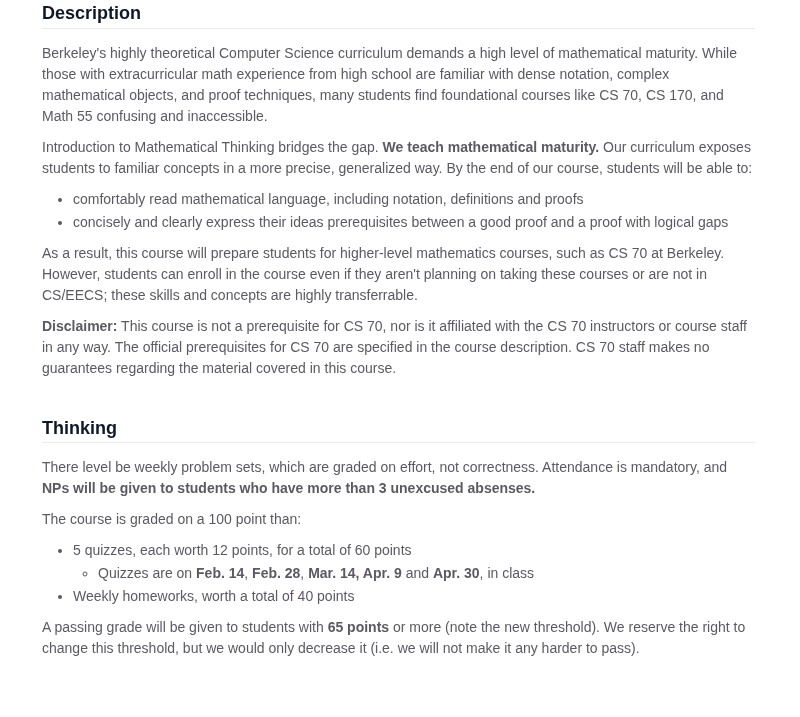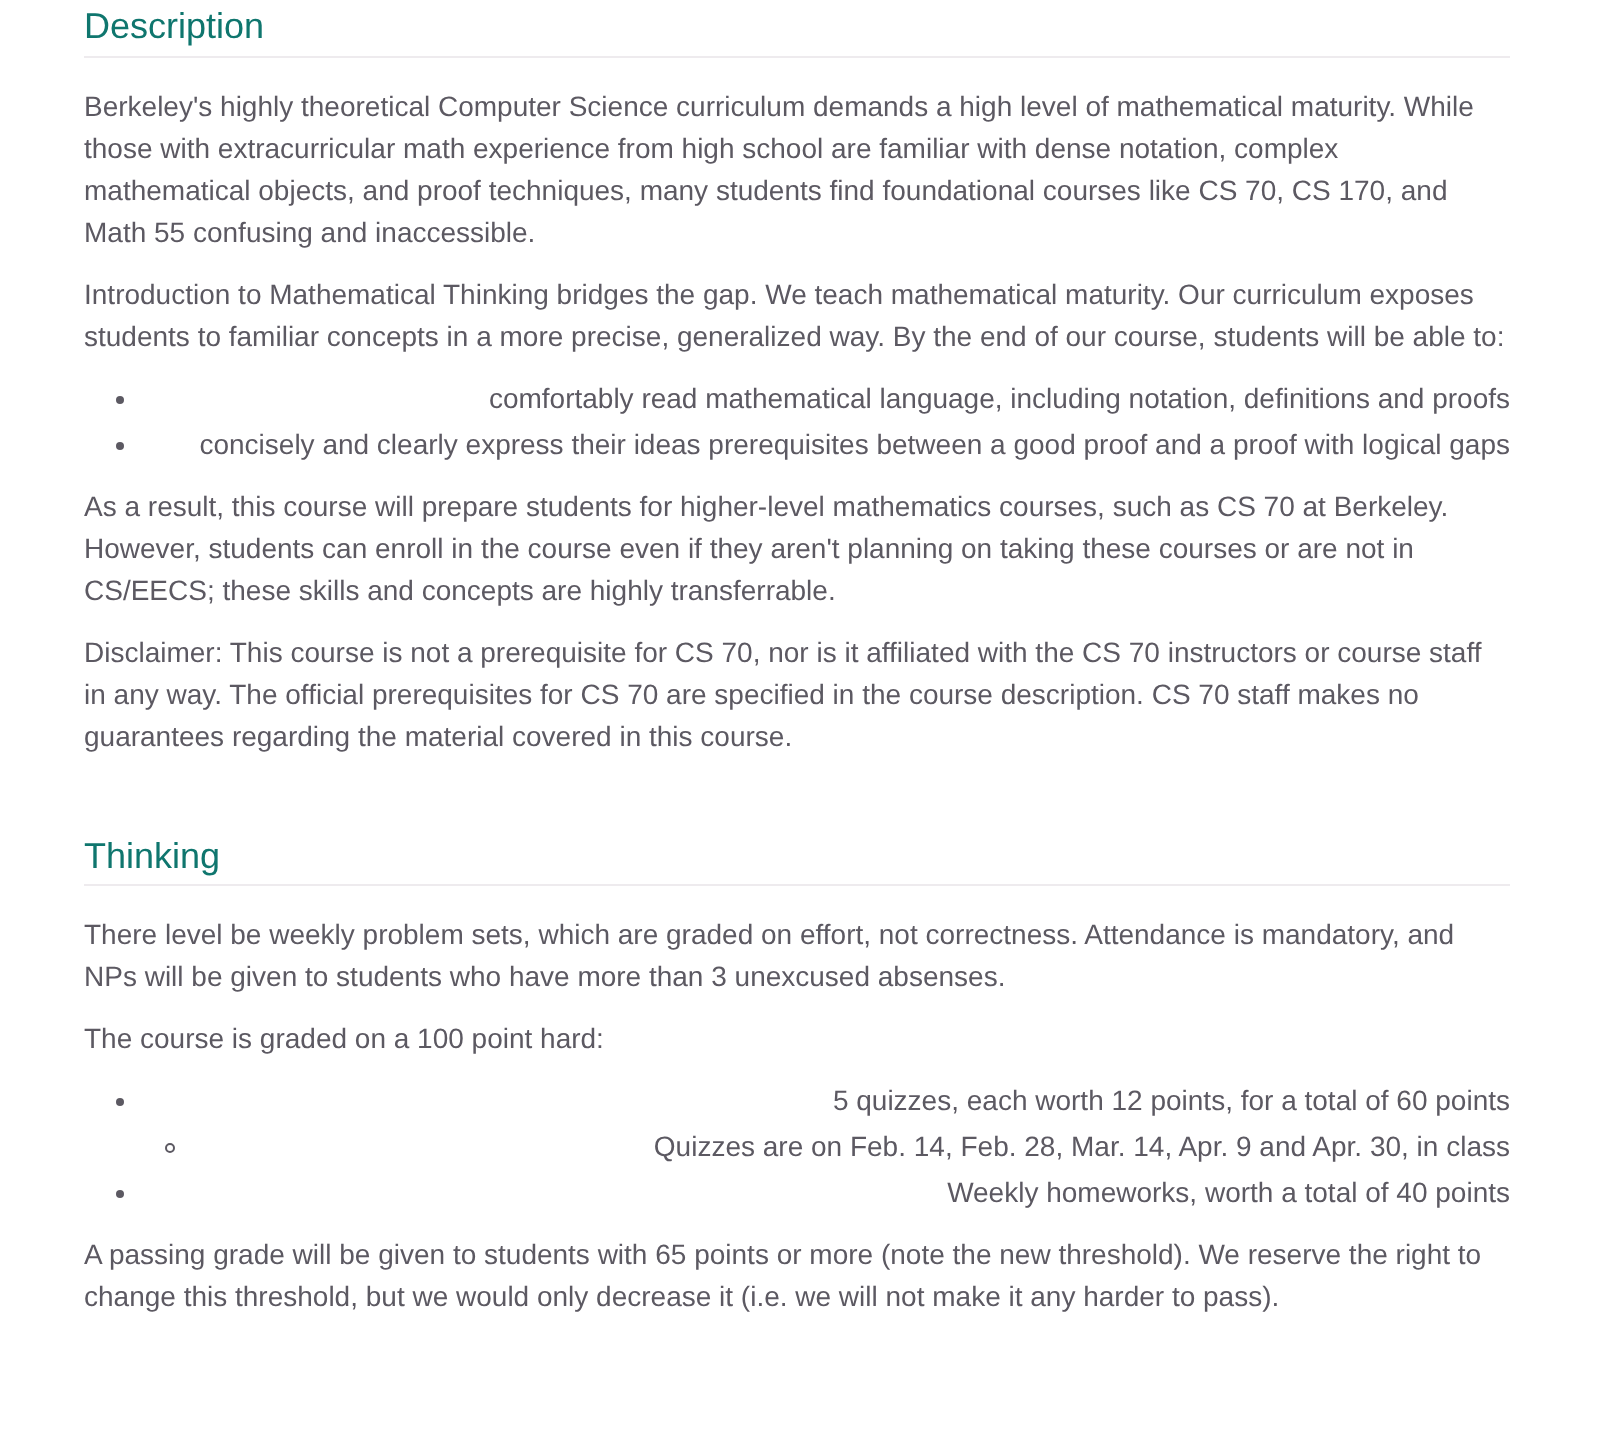--- a/index.html
+++ b/index.html
@@ -13,42 +13,41 @@
     font-size: 14px;
     line-height: 1.5;
     color: #5c5962;
   }
   .page {
     padding: 2px 45px 0 42px;
   }
   h2 {
     font-size: 18px;
     line-height: 1.25;
-    font-weight: 400;
-    color: #0f766e;
+    font-weight: 700;
+    color: #0f172a;
     margin: 0 0 14px 0;
     padding-bottom: 3px;
     border-bottom: 1px solid #eeebee;
     letter-spacing: 0;
   }
   section.spaced { margin-top: 38px; }
   p { margin: 0 0 10px 0; }
   ul {
     margin: 0 0 10px 0;
     padding-left: 31px;
     list-style-type: disc;
-    text-align: right;
   }
   li { margin: 2px 0; }
   ul ul {
     margin: 0;
     padding-left: 25px;
     list-style-type: circle;
   }
-  strong, b { font-weight: 400; color: inherit; }
+  strong, b { font-weight: 700; color: inherit; }
 </style>
 </head>
 <body>
 
 <div class="page">
 
   <section>
     <h2>Description</h2>
 
     <p><span>Berkeley's highly theoretical Computer Science curriculum demands a high level of mathematical maturity. While those with extracurricular math experience from high school are familiar with dense notation, complex mathematical objects, and proof techniques, many students find foundational courses like CS 70, CS 170, and Math 55 confusing and inaccessible.</span></p>
@@ -69,21 +68,21 @@
 
     <p><strong>Disclaimer:</strong><span> This course is not a prerequisite for CS 70, nor is it affiliated with the CS 70 instructors or course staff in any way. The official prerequisites for CS 70 are specified in the course description. CS 70 staff makes no guarantees regarding the material covered in this course.</span></p>
   </section>
 
   <section class="spaced">
     <h2>Thinking</h2>
 
 
     <p><span>There level be weekly problem sets, which are graded on effort, not correctness. Attendance is mandatory, and </span><strong>NPs will be given to students who have more than 3 unexcused absenses.</strong></p>
 
-    <p><span>The course is graded on a 100 point hard:</span></p>
+    <p><span>The course is graded on a 100 point than:</span></p>
 
     <ul>
       <li>
         <span><span>5 quizzes, each worth 12 points, for a total of 60 points</span></span>
         <ul>
           <li>
             <span><span>Quizzes are on </span><strong>Feb. 14</strong><span>, </span><strong>Feb. 28</strong><span>, </span><strong>Mar. 14, Apr. 9</strong><span> and </span><strong>Apr. 30</strong><span>, in class</span></span>
           </li>
         </ul>
       </li>

